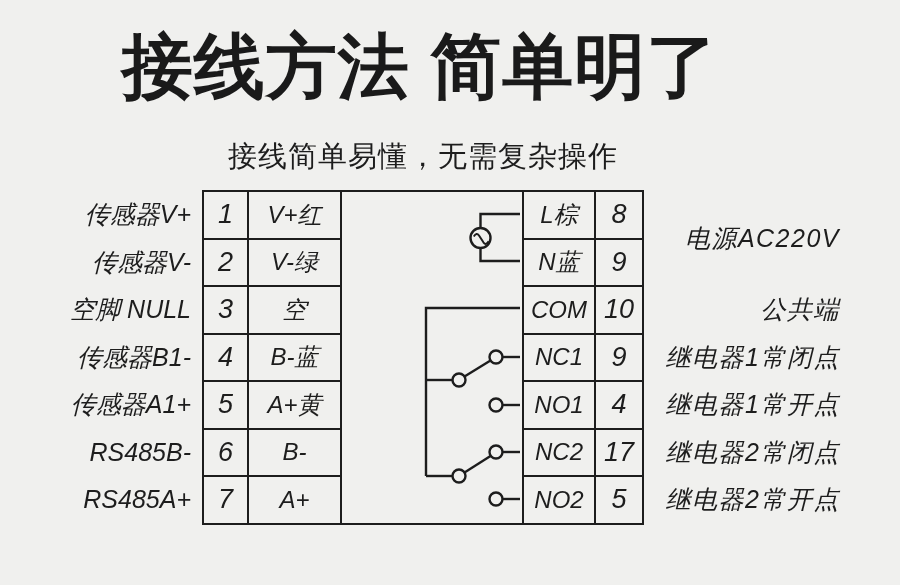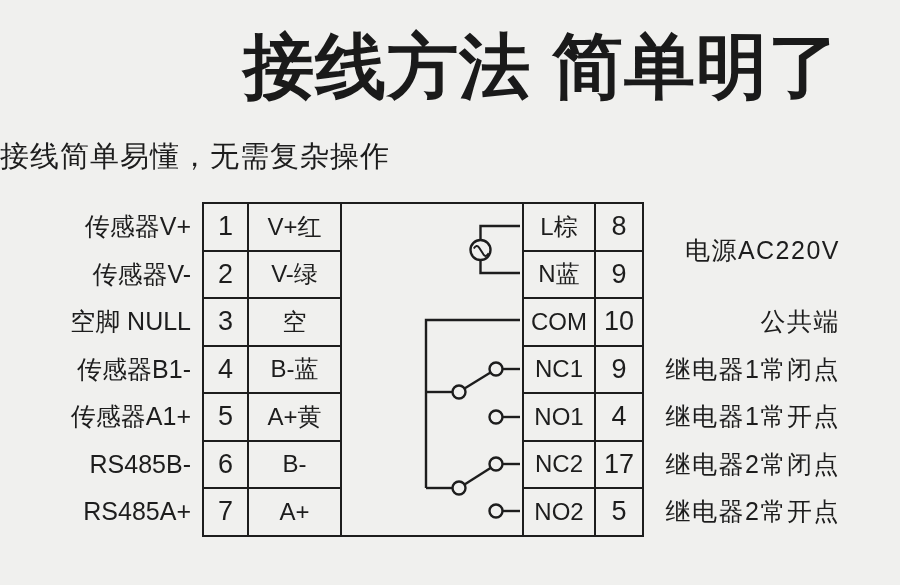--- a/index.html
+++ b/index.html
@@ -2,31 +2,31 @@
 <html><head>
 <meta charset="utf-8">
 <style>
   html,body{margin:0;padding:0;}
   .page{
     position:relative;width:900px;height:585px;overflow:hidden;
     background:#f0f0ee;color:#1d1d1d;
     font-family:"Liberation Sans","DejaVu Sans",sans-serif;
   }
   .title{
-    position:absolute;top:30px;left:0;width:840px;text-align:right;
+    position:absolute;top:30px;left:0;width:840px;text-align:center;
     font-size:71px;font-weight:900;line-height:1.05;letter-spacing:1px;
     color:#1a1a1a;white-space:nowrap;
   }
   .subtitle{
-    position:absolute;top:137px;left:0;width:846px;text-align:left;
+    position:absolute;top:137px;left:0;width:846px;text-align:center;
     font-size:29px;font-weight:500;letter-spacing:1px;white-space:nowrap;
   }
   table.wiring{
-    position:absolute;left:65px;top:202px;
-    border-collapse:collapse;table-layout:fixed;border-spacing:0;
+    position:absolute;left:65px;top:190px;
+    border-collapse:collapse;table-layout:fixed;border-spacing:0;font-style:italic;
   }
   table.wiring tr{height:47.5px;}
   td{padding:0;}
   td.b{
     border:2px solid #1d1d1d;text-align:center;vertical-align:middle;
     font-size:24px;font-weight:500;white-space:nowrap;
   }
   td.num{font-size:27px;}
   td.out{border:none;vertical-align:middle;white-space:nowrap;}
   td.ol{text-align:right;padding-right:11px;font-size:25px;font-weight:500;}

